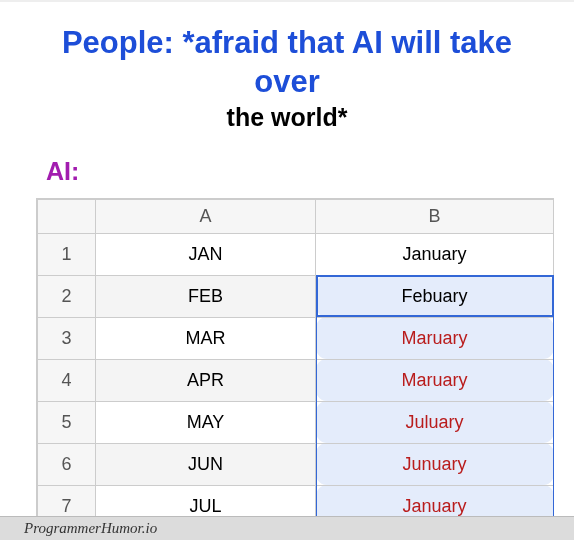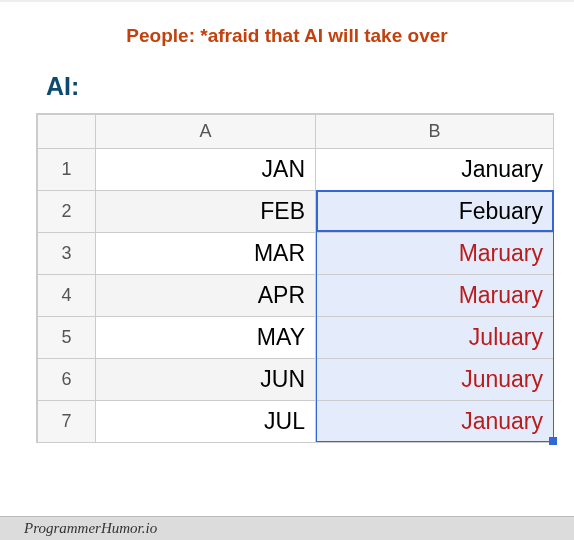--- a/index.html
+++ b/index.html
@@ -8,57 +8,57 @@
       height: 540px;
       background: #ffffff;
       font-family: Arial, Helvetica, sans-serif;
       position: relative;
       overflow: hidden;
     }
     .caption-area {
       padding: 22px 30px 6px 30px;
     }
     .caption-line1 {
-      font-size: 19px;
+      font-size: 31px;
       font-weight: 800;
-      color: #c2410c;
+      color: #1d4ed8;
       text-align: center;
       line-height: 1.25;
     }
     .caption-line2 {
       font-size: 25px;
       font-weight: 800;
       color: #000;
       text-align: center;
       line-height: 1.25;
     }
     .ai-label {
       font-size: 25px;
       font-weight: 800;
-      color: #0c4a6e;
+      color: #a21caf;
       margin: 18px 0 12px 46px;
     }
     .sheet-wrap {
       margin: 0 20px 0 36px;
       border-top: 1px solid #ccc;
       border-left: 1px solid #ccc;
       position: relative;
     }
     table.sheet {
       border-collapse: collapse;
       width: 100%;
       table-layout: fixed;
     }
     table.sheet th, table.sheet td {
       border: 1px solid #ccc;
-      font-size: 23px;
+      font-size: 18px;
       height: 42px;
       vertical-align: middle;
       padding: 0 10px;
-      text-align: right;
+      text-align: center;
       font-weight: 400;
     }
     table.sheet thead th {
       background: #f6f6f6;
       color: #555;
       text-align: center;
       font-weight: 400;
       height: 34px;
       font-size: 18px;
     }
@@ -71,20 +71,21 @@
     }
     .col-a { width: 220px; }
     .col-b { width: auto; }
     .corner {
       background: #f6f6f6;
       width: 58px;
     }
     .row-even { background: #f4f4f4; }
     .sel-range {
       background: #e4ecfb;
+      border-radius: 11px;
     }
     .pred {
       color: #b91c1c;
     }
     .active-cell {
       position: absolute;
       border: 2px solid #3367d6;
       pointer-events: none;
     }
     .fill-handle {
@@ -119,20 +120,21 @@
       margin: 0;
     }
   </style>
 </head>
 <body>
 
 <div class="top-rule"></div>
 
 <div class="caption-area">
   <div class="caption-line1">People: *afraid that AI will take over</div>
+  <div class="caption-line2">the world*</div>
 </div>
 
 <div class="ai-label">AI:</div>
 
 <div class="sheet-wrap">
   <table class="sheet">
     <colgroup>
       <col class="corner">
       <col class="col-a">
       <col class="col-b">

